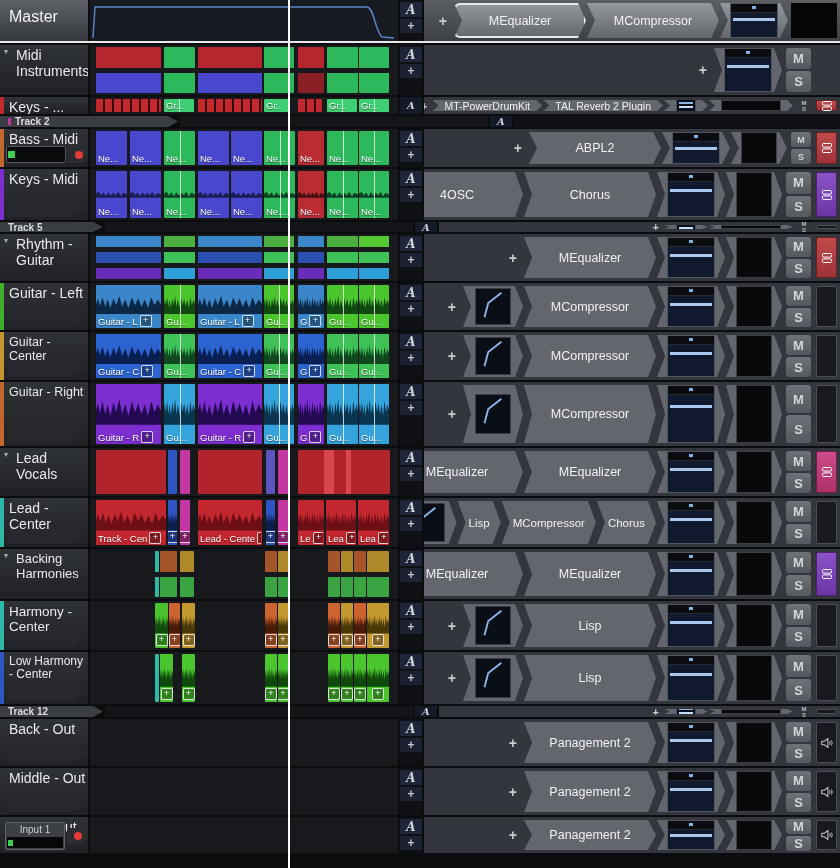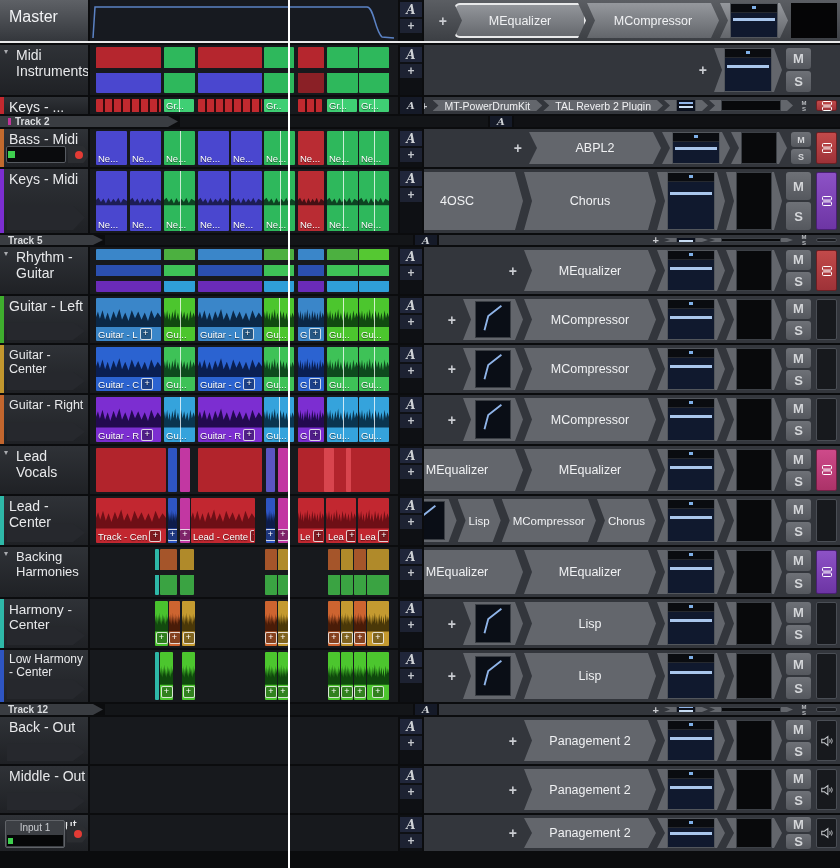--- a/index.html
+++ b/index.html
@@ -389,21 +389,21 @@
             <div class="msbtn">S</div>
           </div>
           <div class="slot red">
             <svg viewBox="0 0 12 12" width="12" height="12">
               <rect x="1.5" y="1.5" width="9" height="3.6" rx="1" fill="none" stroke="#fff" stroke-width="1"></rect>
               <rect x="1.5" y="6.9" width="9" height="3.6" rx="1" fill="none" stroke="#fff" stroke-width="1"></rect>
             </svg>
           </div>
         </div>
       </div>
-      <div class="row" style="height: 64px;">
+      <div class="row" style="height: 51px;">
         <div class="head">
           <div class="stripe" style="background: rgb(124, 46, 209);"></div>
           <div class="hlbl">Keys - Midi</div>
           <div class="subpanel"></div>
         </div>
         <div class="clips">
           <div class="clip" style="left: 6px; width: 31px; background: rgb(74, 71, 207);">
             <div class="wave midi" style="background: rgb(29, 29, 85);"></div>
             <div class="clbl">
               <span>Ne...</span>
@@ -808,21 +808,21 @@
           <div class="chev meterblk">
             <div class="meter"></div>
           </div>
           <div class="ms large">
             <div class="msbtn">M</div>
             <div class="msbtn">S</div>
           </div>
           <div class="slot"></div>
         </div>
       </div>
-      <div class="row" style="height: 49px;">
+      <div class="row" style="height: 64px;">
         <div class="head">
           <div class="stripe" style="background: rgb(194, 102, 46);"></div>
           <div class="hlbl" style="font-size: 12.5px;">Guitar - Right</div>
           <div class="subpanel"></div>
         </div>
         <div class="clips">
           <div class="clip" style="left: 6px; width: 65px; background: rgb(124, 46, 209);">
             <div class="wave audio" style="background: rgb(35, 10, 80);"></div>
             <div class="clbl">
               <span>Guitar - R</span>
@@ -975,21 +975,21 @@
               <span class="badge">+</span>
             </div>
           </div>
           <div class="clip" style="left: 78px; width: 9px; background: rgb(46, 85, 194);">
             <div class="wave audio" style="background: rgb(13, 28, 74);"></div>
             <span class="badge center">+</span>
           </div>
           <div class="clip" style="left: 90px; width: 10px; background: rgb(194, 55, 162);">
             <span class="badge center">+</span>
           </div>
-          <div class="clip" style="left: 101px; width: 64px; background: rgb(194, 39, 48);">
+          <div class="clip" style="left: 108px; width: 64px; background: rgb(194, 39, 48);">
             <div class="wave audio" style="background: rgb(110, 15, 22);"></div>
             <div class="clbl">
               <span>Lead - Cente</span>
               <span class="badge">+</span>
             </div>
           </div>
           <div class="clip" style="left: 176px; width: 9px; background: rgb(46, 85, 194);">
             <div class="wave audio" style="background: rgb(13, 28, 74);"></div>
             <span class="badge center">+</span>
           </div>

